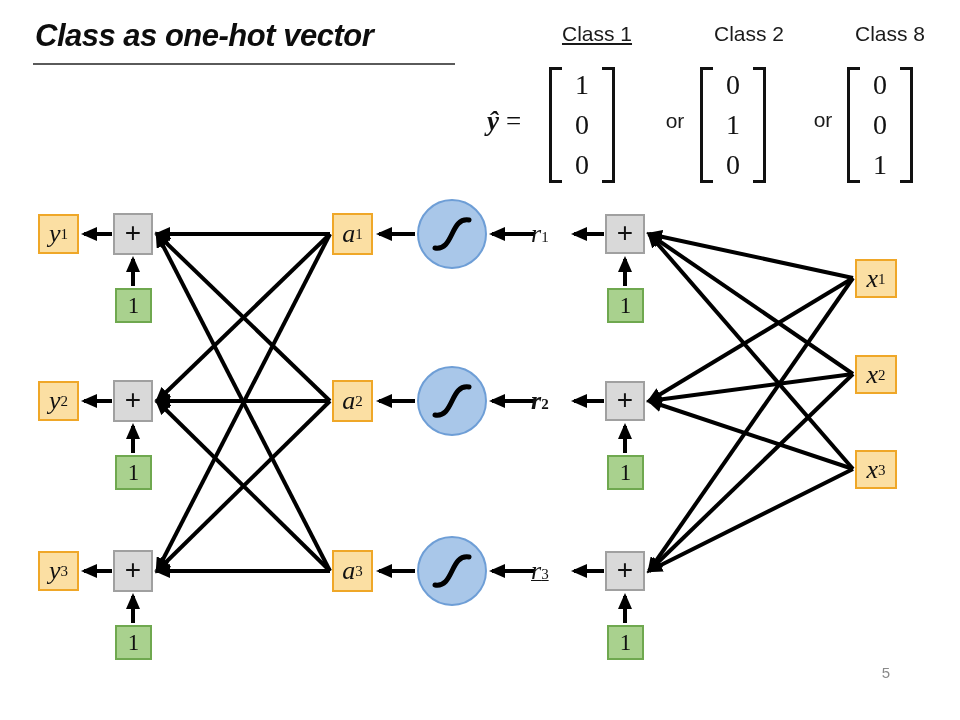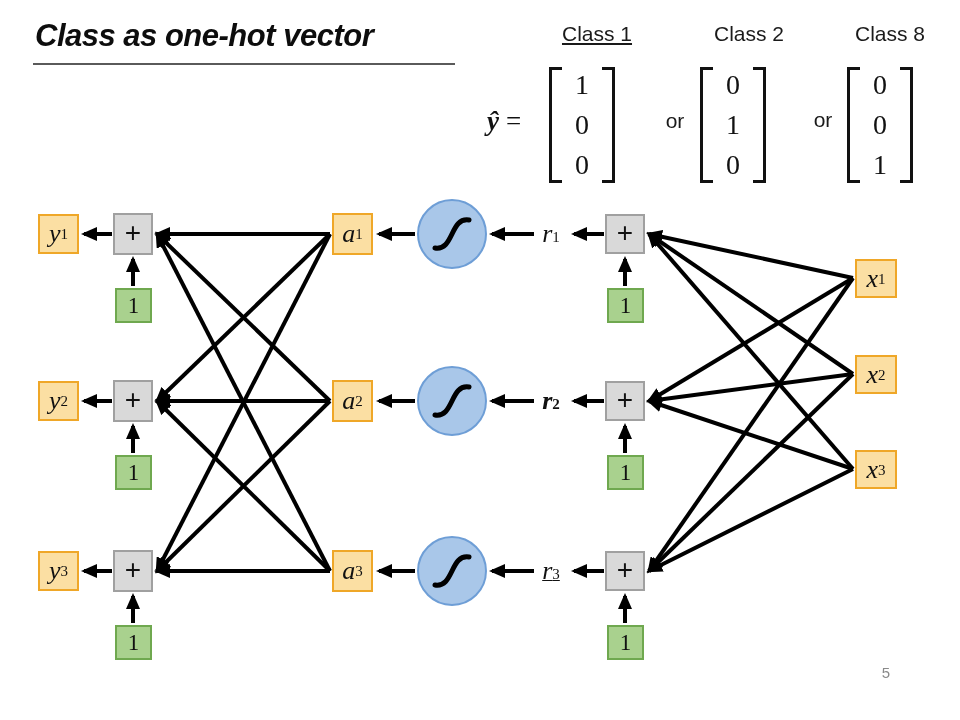--- a/index.html
+++ b/index.html
@@ -57,21 +57,21 @@
   }
   .varsub {
     font-family:"Liberation Serif", serif; font-style:normal;
     font-size:15px; color:#111; align-self:flex-end; margin-bottom:4px;
   }
   .node .inner { display:flex; align-items:center; }
   .sum-glyph { font-family:"Liberation Sans", sans-serif; font-size:28px; font-weight:400; color:#111; line-height:1; padding-bottom:2px;}
   .bias-glyph { font-family:"Liberation Serif", serif; font-size:23px; color:#111; line-height:1; }
   .r-label {
     position:absolute; width:40px; height:34px;
-    display:flex; align-items:center; justify-content:center;
+    display:flex; align-items:center; justify-content:flex-start;
   }
   .page-number {
     position:absolute; left:866px; top:664px; width:24px; text-align:right;
     font-size:15px; color:#8a8a8a;
   }
   .wires { position:absolute; left:0; top:0; }
 </style>
 </head>
 <body>
 

